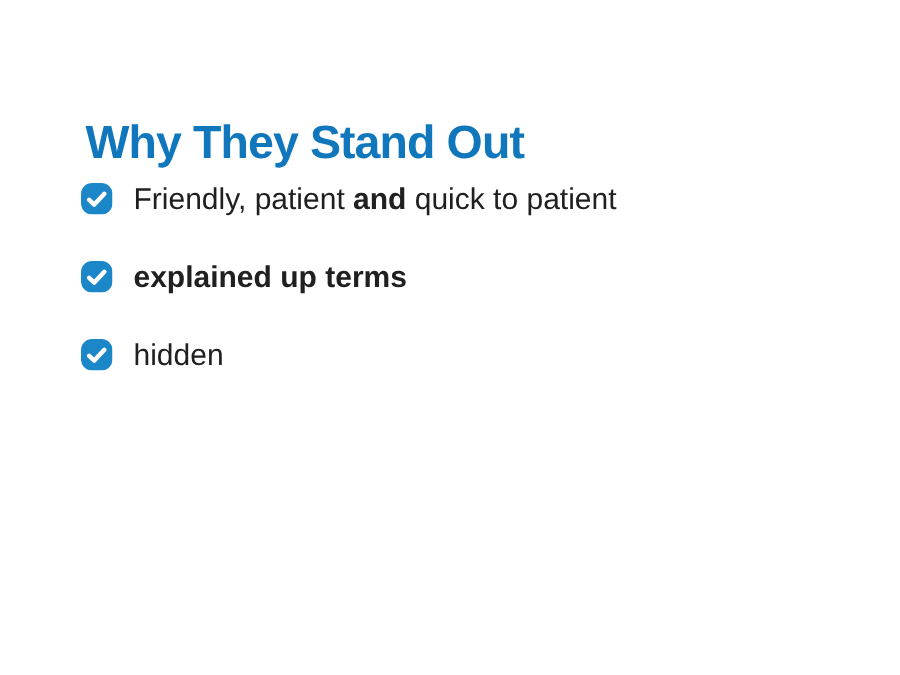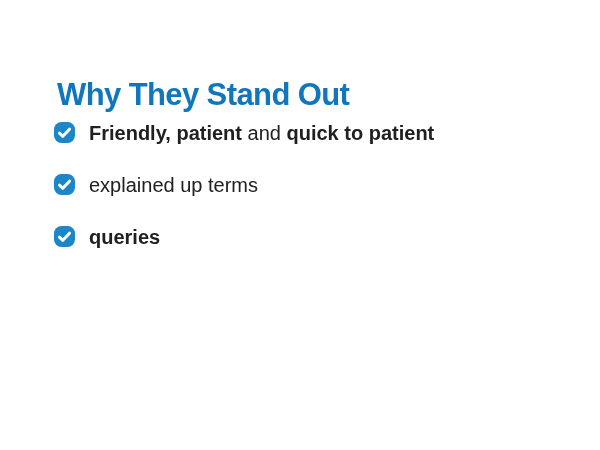--- a/index.html
+++ b/index.html
@@ -47,22 +47,22 @@
     color:var(--check-color);
     line-height:0;
   }
   .check svg{display:block;}
   .bullet-text{
     font-size:20px;
     line-height:27px;
     color:var(--text-color);
   }
   .bullet-line{white-space:nowrap;}
-  .seg-bold{font-weight:700;}
-  .seg-reg{font-weight:400;}
+  .seg-bold{font-weight:400;}
+  .seg-reg{font-weight:700;}
 </style>
 </head>
 <body>
 
 <div class="slide">
   <h1 class="slide-title">Why They Stand Out</h1>
   <div class="bullet-list" id="bullet-list">
       <div class="bullet">
         <span class="check">
           <svg viewBox="0 0 24 24" width="21" height="21">
@@ -86,17 +86,17 @@
         </div>
       </div>
       <div class="bullet">
         <span class="check">
           <svg viewBox="0 0 24 24" width="21" height="21">
             <rect x="0" y="0" width="24" height="24" rx="8.5" fill="currentColor"></rect>
             <path d="M6.2 12.8 L10.1 16.4 L17.8 8.2" stroke="#FFFFFF" stroke-width="3.4" fill="none" stroke-linecap="round" stroke-linejoin="round"></path>
           </svg>
         </span>
         <div class="bullet-text">
-          <div class="bullet-line"><span class="seg-bold">queries</span></div>
+          <div class="bullet-line"><span class="seg-bold">hidden</span></div>
         </div>
       </div>
     </div>
 </div>
 
 </body></html>

